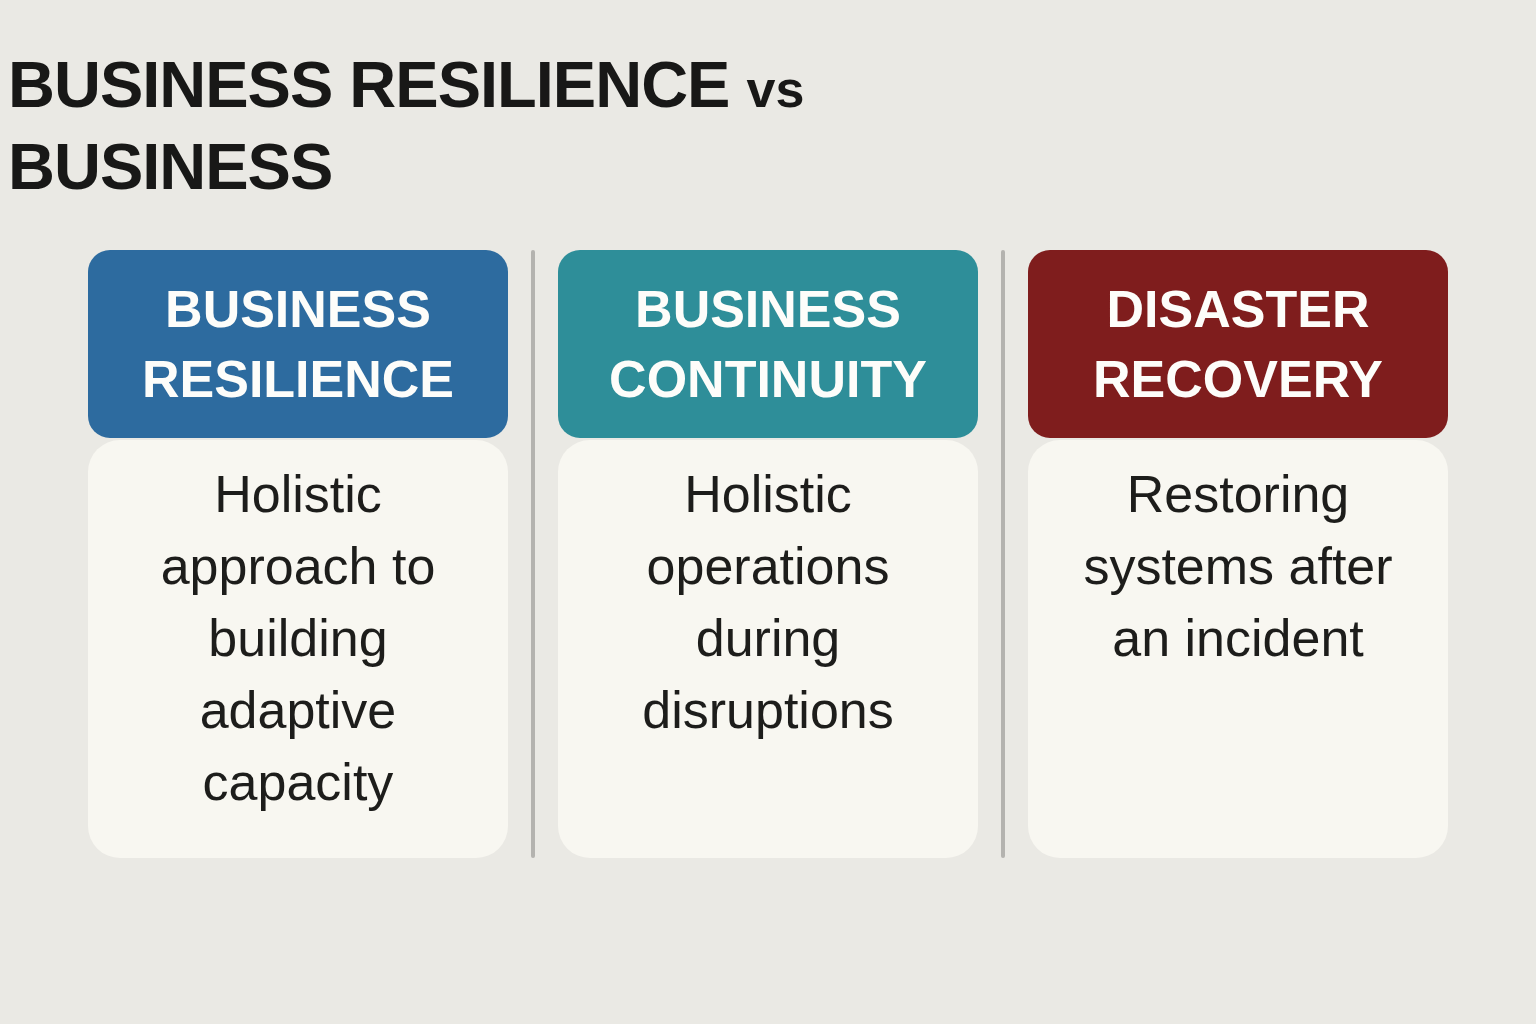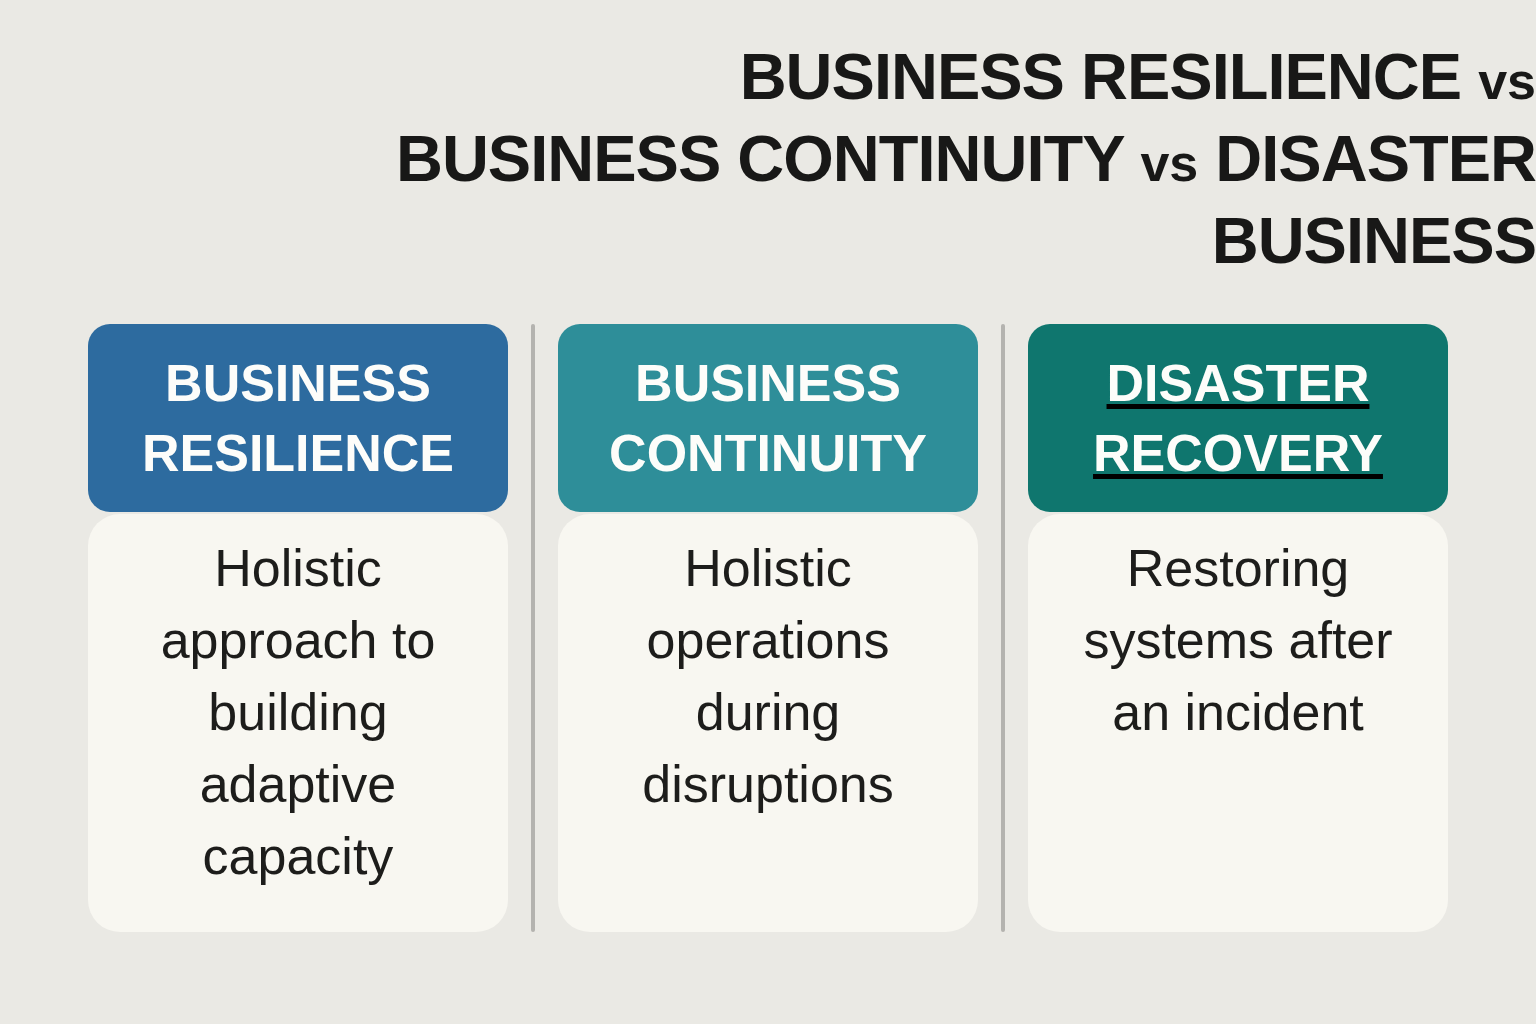--- a/index.html
+++ b/index.html
@@ -10,23 +10,23 @@
   }
   .page {
     position: relative;
     width: 1536px;
     height: 1024px;
     margin: 0 auto;
     background: var(--page-background, #eae9e4);
     overflow: hidden;
   }
   .title {
-    margin: 0;
+    margin: 8px;
     padding-top: 38px;
-    text-align: right;
+    text-align: left;
     color: var(--title-text, #181817);
     font-size: 65px;
     font-weight: bold;
     letter-spacing: -1px;
     line-height: 78px;
   }
   .title-line { display: block; }
   .vs {
     font-size: 0.8em;
     letter-spacing: 0;
@@ -88,25 +88,20 @@
 <body>
 
 <div class="page">
 
   <h1 class="title">
     <span class="title-line">
       <span>BUSINESS RESILIENCE</span>
       <span class="vs">vs</span>
     </span>
     <span class="title-line">
-      <span>BUSINESS CONTINUITY</span>
-      <span class="vs">vs</span>
-      <span>DISASTER</span>
-    </span>
-    <span class="title-line">
       <span>BUSINESS</span>
     </span>
   </h1>
 
   <div class="cards">
 
     <section class="card">
       <header class="card-header" style="background-color: rgb(45, 107, 159);">
         <span class="card-header-label">BUSINESS RESILIENCE</span>
       </header>
@@ -122,21 +117,21 @@
         <span class="card-header-label">BUSINESS CONTINUITY</span>
       </header>
       <div class="card-body">
         <p class="card-desc">Holistic operations during disruptions</p>
       </div>
     </section>
 
     <div class="divider"></div>
 
     <section class="card">
-      <header class="card-header" style="background-color: #0f766e; text-decoration: underline;">
+      <header class="card-header" style="background-color: #7f1d1d;">
         <span class="card-header-label">DISASTER RECOVERY</span>
       </header>
       <div class="card-body">
         <p class="card-desc">Restoring systems after an incident</p>
       </div>
     </section>
 
   </div>
 </div>
 

